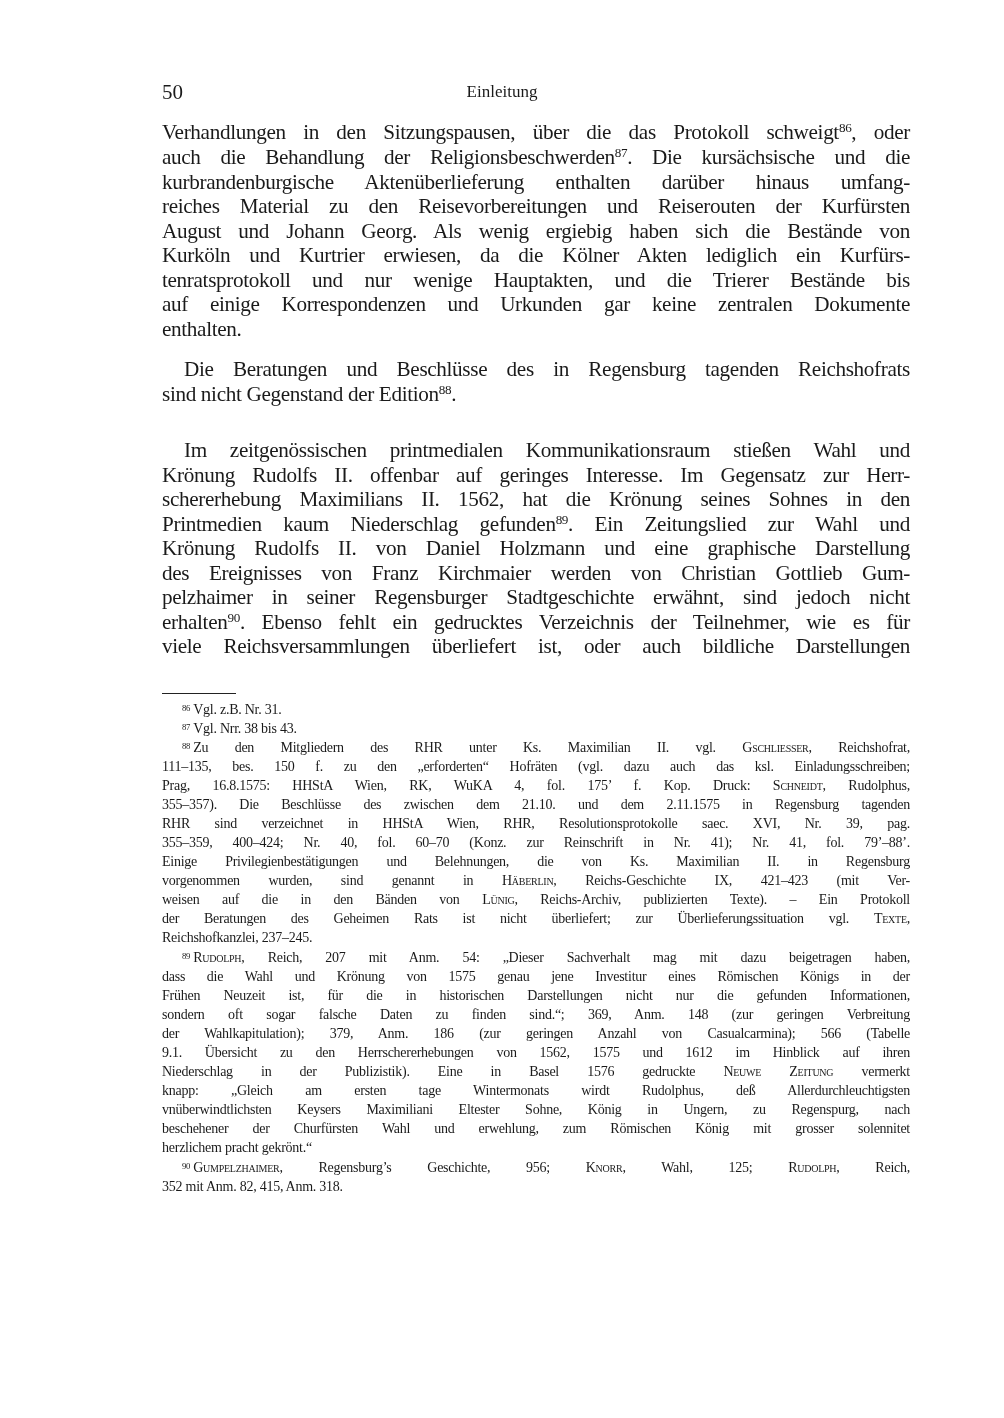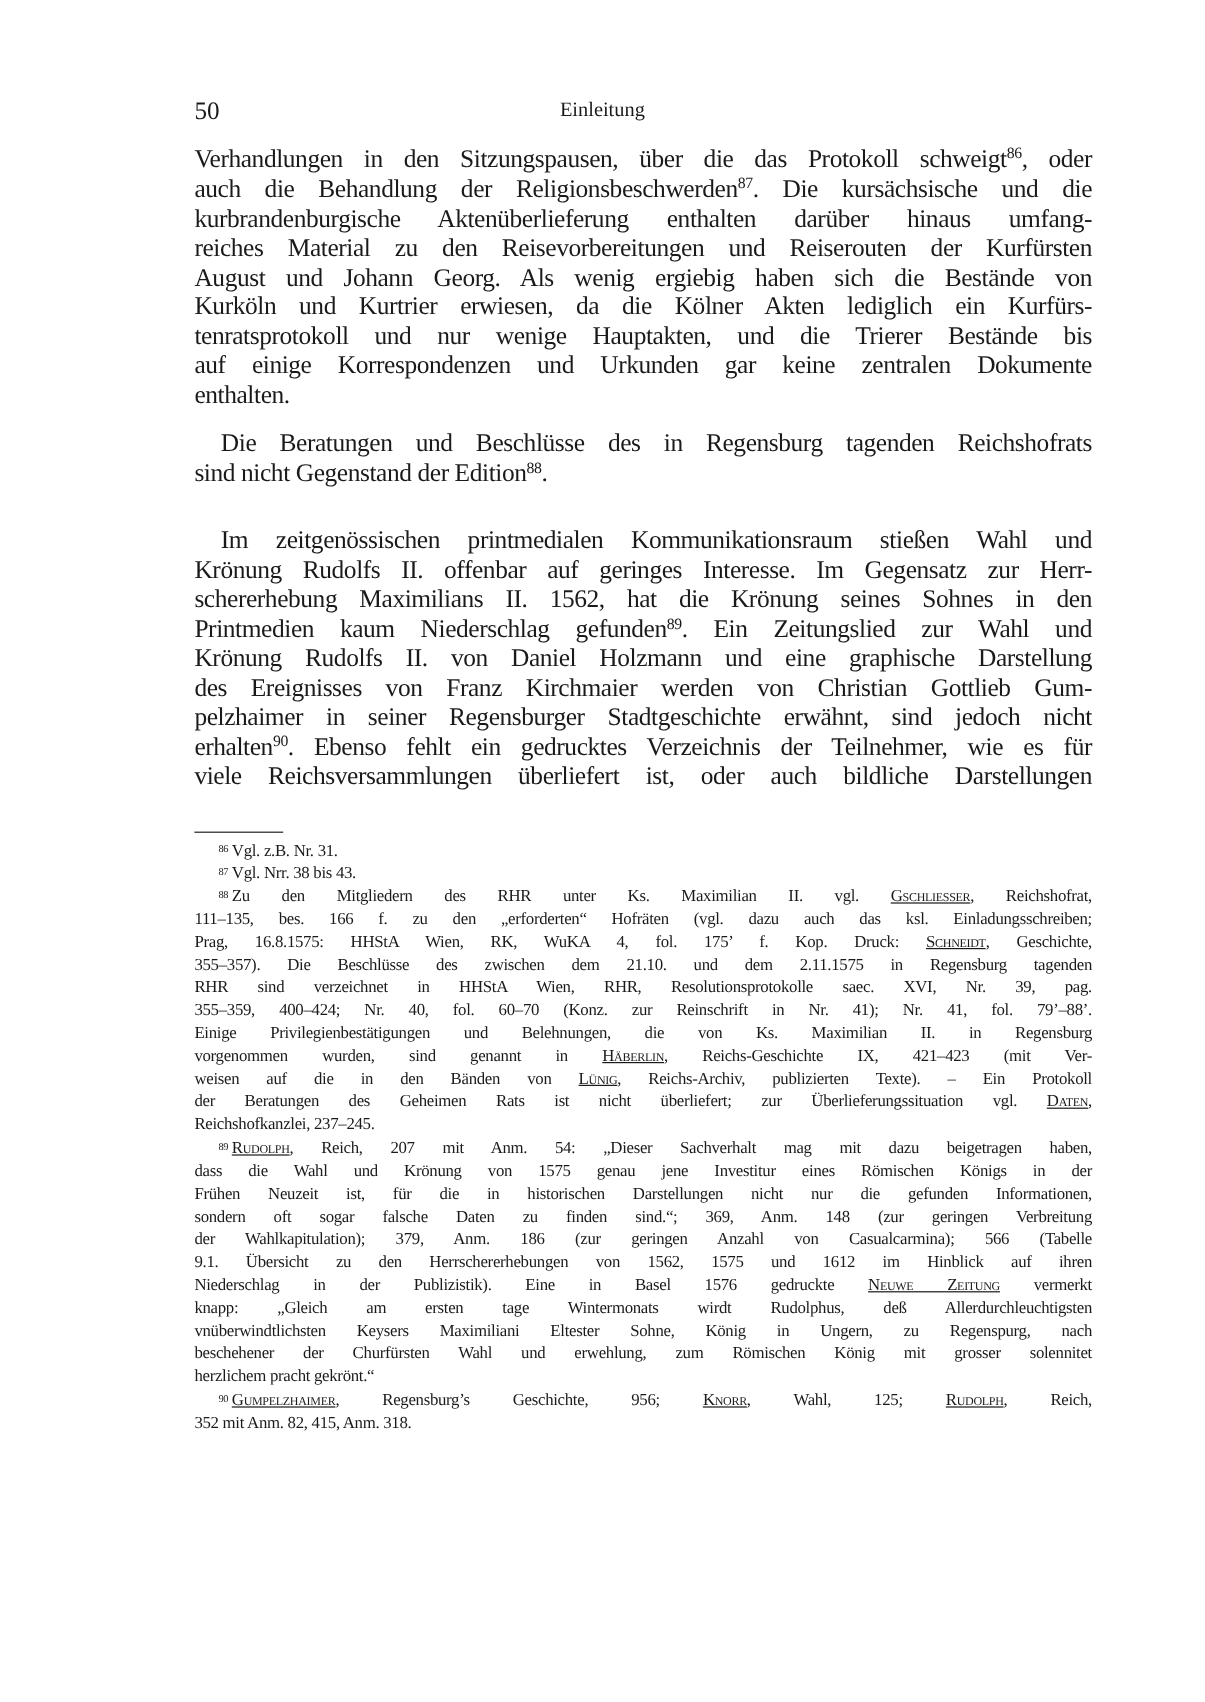--- a/index.html
+++ b/index.html
@@ -9,21 +9,21 @@
   .running-head { position:absolute; left:0; width:1004px; top:82px; text-align:center; font-size:17px; }
   .line { position:absolute; left:162px; width:748px; white-space:nowrap;
           text-align:justify; text-align-last:justify; }
   .line.last { text-align-last:left;font-family:Liberation Serif, serif; }
   .body-line { font-size:21.2px; height:25px; line-height:25px; letter-spacing:-0.35px; }
   .fn-line { font-size:14px; height:19px; line-height:19px; letter-spacing:-0.25px; }
   .indent-b { padding-left:22px; width:726px; }
   .indent-f { padding-left:20px; width:728px; }
   sup { font-size:0.62em; line-height:0; vertical-align:0.55em; }
   .fn-mark { font-size:0.62em; vertical-align:0.4em; line-height:0; margin-right:3px; }
-  .sc { font-variant:small-caps;text-decoration:underline; }
+  .sc { font-variant:small-caps; }
   .rule { position:absolute; left:162px; top:693px; width:74px; height:0; border-top:1px solid #222; }
 </style>
 </head>
 <body>
 
 <div class="page-num">50</div>
 <div class="running-head">Einleitung</div>
 
 <div>
 
@@ -53,29 +53,29 @@
 
 <div class="rule"></div>
 
 <div>
 
   <div class="line fn-line indent-f last" style="top:700px"><span class="fn-mark">86</span><span>Vgl. z.B. Nr. 31.</span></div>
 
   <div class="line fn-line indent-f last" style="top:719px"><span class="fn-mark">87</span><span>Vgl. Nrr. 38 bis 43.</span></div>
 
   <div class="line fn-line indent-f" style="top:738px"><span class="fn-mark">88</span><span>Zu den Mitgliedern des RHR unter Ks. Maximilian II. vgl. </span><span class="sc">Gschliesser</span><span>, Reichshofrat,</span></div>
-  <div class="line fn-line" style="top:757px">111–135, bes. 166 f. zu den „erforderten“ Hofräten (vgl. dazu auch das ksl. Einladungsschreiben;</div>
-  <div class="line fn-line" style="top:776px"><span>Prag, 16.8.1575: HHStA Wien, RK, WuKA 4, fol. 175’ f. Kop. Druck: </span><span class="sc">Schneidt</span><span>, Geschichte,</span></div>
+  <div class="line fn-line" style="top:757px">111–135, bes. 150 f. zu den „erforderten“ Hofräten (vgl. dazu auch das ksl. Einladungsschreiben;</div>
+  <div class="line fn-line" style="top:776px"><span>Prag, 16.8.1575: HHStA Wien, RK, WuKA 4, fol. 175’ f. Kop. Druck: </span><span class="sc">Schneidt</span><span>, Rudolphus,</span></div>
   <div class="line fn-line" style="top:795px">355–357). Die Beschlüsse des zwischen dem 21.10. und dem 2.11.1575 in Regensburg tagenden</div>
   <div class="line fn-line" style="top:814px">RHR sind verzeichnet in HHStA Wien, RHR, Resolutionsprotokolle saec. XVI, Nr. 39, pag.</div>
   <div class="line fn-line" style="top:833px">355–359, 400–424; Nr. 40, fol. 60–70 (Konz. zur Reinschrift in Nr. 41); Nr. 41, fol. 79’–88’.</div>
   <div class="line fn-line" style="top:852px">Einige Privilegienbestätigungen und Belehnungen, die von Ks. Maximilian II. in Regensburg</div>
   <div class="line fn-line" style="top:871px"><span>vorgenommen wurden, sind genannt in </span><span class="sc">Häberlin</span><span>, Reichs-Geschichte IX, 421–423 (mit Ver-</span></div>
   <div class="line fn-line" style="top:890px"><span>weisen auf die in den Bänden von </span><span class="sc">Lünig</span><span>, Reichs-Archiv, publizierten Texte). – Ein Protokoll</span></div>
-  <div class="line fn-line" style="top:909px"><span>der Beratungen des Geheimen Rats ist nicht überliefert; zur Überlieferungssituation vgl. </span><span class="sc">Daten</span><span>,</span></div>
+  <div class="line fn-line" style="top:909px"><span>der Beratungen des Geheimen Rats ist nicht überliefert; zur Überlieferungssituation vgl. </span><span class="sc">Texte</span><span>,</span></div>
   <div class="line fn-line last" style="top:928px">Reichshofkanzlei, 237–245.</div>
 
   <div class="line fn-line indent-f" style="top:948px"><span class="fn-mark">89</span><span class="sc">Rudolph</span><span>, Reich, 207 mit Anm. 54: „Dieser Sachverhalt mag mit dazu beigetragen haben,</span></div>
   <div class="line fn-line" style="top:967px">dass die Wahl und Krönung von 1575 genau jene Investitur eines Römischen Königs in der</div>
   <div class="line fn-line" style="top:986px">Frühen Neuzeit ist, für die in historischen Darstellungen nicht nur die gefunden Informationen,</div>
   <div class="line fn-line" style="top:1005px">sondern oft sogar falsche Daten zu finden sind.“; 369, Anm. 148 (zur geringen Verbreitung</div>
   <div class="line fn-line" style="top:1024px">der Wahlkapitulation); 379, Anm. 186 (zur geringen Anzahl von Casualcarmina); 566 (Tabelle</div>
   <div class="line fn-line" style="top:1043px">9.1. Übersicht zu den Herrschererhebungen von 1562, 1575 und 1612 im Hinblick auf ihren</div>
   <div class="line fn-line" style="top:1062px"><span>Niederschlag in der Publizistik). Eine in Basel 1576 gedruckte </span><span class="sc">Neuwe Zeitung</span><span> vermerkt</span></div>
   <div class="line fn-line" style="top:1081px">knapp: „Gleich am ersten tage Wintermonats wirdt Rudolphus, deß Allerdurchleuchtigsten</div>

